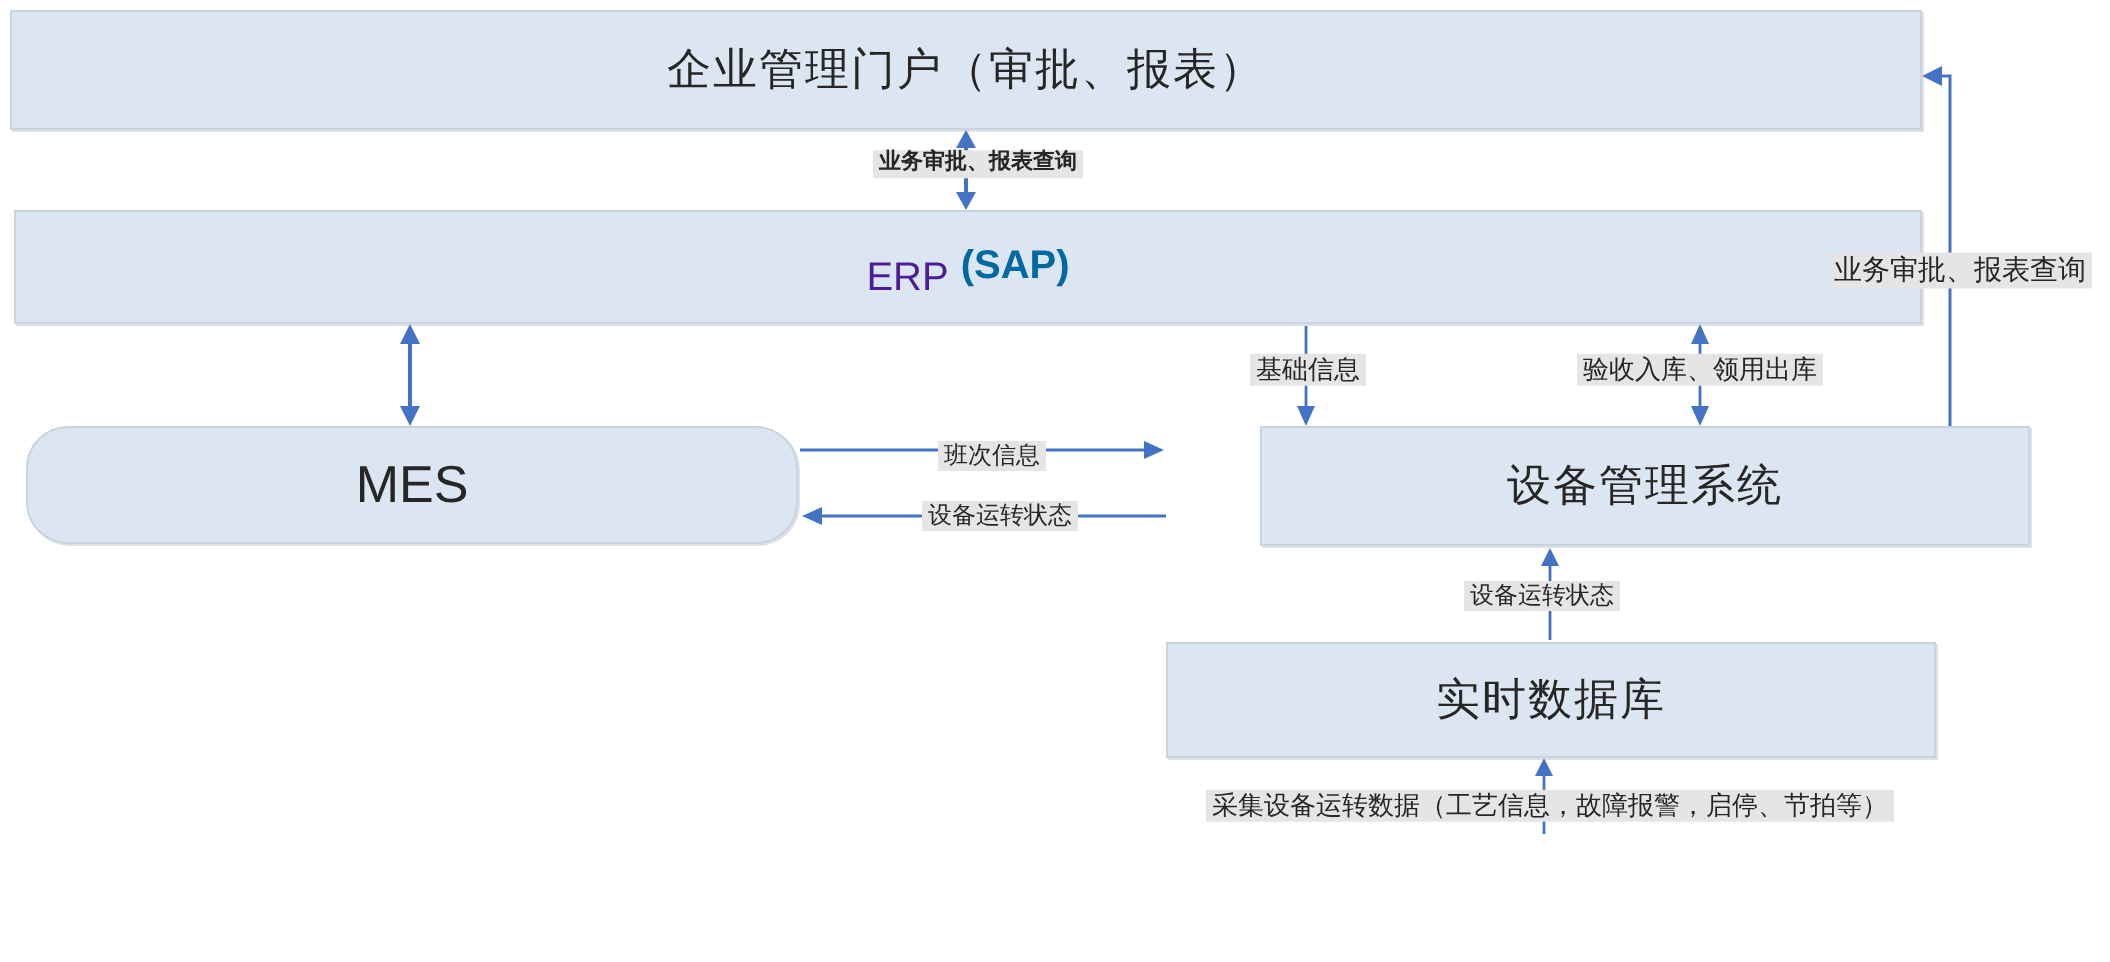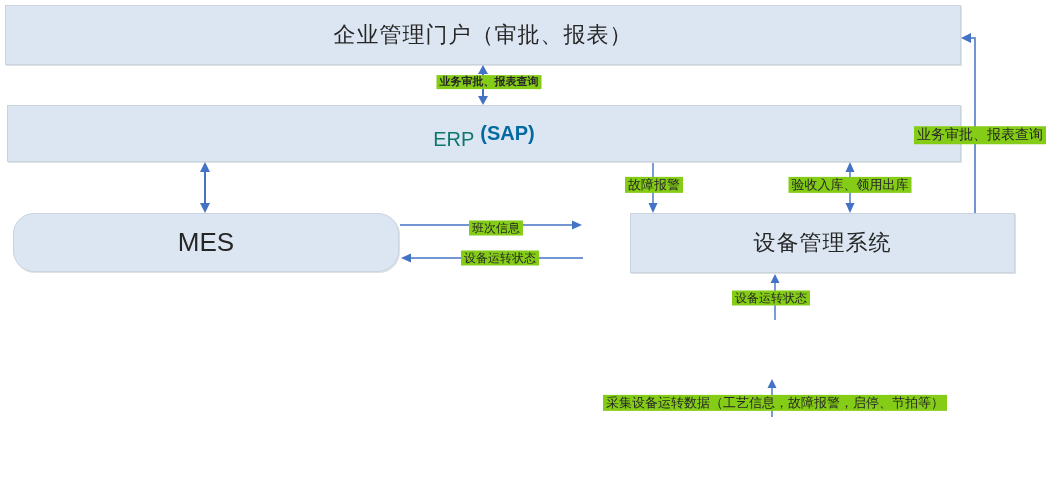--- a/index.html
+++ b/index.html
@@ -28,34 +28,34 @@
   }
   .box-title-cn { font-size: 22px; letter-spacing: 1px; }
   .box-title-mes { font-size: 26px; }
   #box-portal   { left: 5px;   top: 5px;   width: 956px; height: 60px; }
   #box-erp      { left: 7px;   top: 105px; width: 954px; height: 57px; }
   #box-mes      { left: 13px;  top: 213px; width: 386px; height: 59px; border-radius: 21px; }
   #box-equip    { left: 583px; top: 213px; width: 385px; height: 60px; margin-left: 47px; }
   #box-rtdb     { left: 583px; top: 321px; width: 385px; height: 58px; }
   #box-network  { left: 12px;  top: 418px; width: 951px; height: 59px; }
 
-  .erp-main { font-size: 20px; color: #0f766e; margin-top: 12px; }
+  .erp-main { font-size: 20px; color: #4c1d95; margin-top: 12px; }
   .erp-sub  { font-size: 20px; font-weight: bold; margin-left: 6px; color: #0369a1; }
 
   #connector-layer {
     position: absolute;
     left: 0; top: 0;
     width: 1055px; height: 481px;
     pointer-events: none;
   }
 
   .edge-label {
     position: absolute;
     transform: translate(-50%, -50%);
-    background: #84cc16;
+    background: #e5e5e5;
     color: #262626;
     white-space: nowrap;
     padding: 0 3px;
     line-height: 1.25;
   }
   #label-portal-erp   { left: 489px; top: 82px;  font-size: 11px; font-weight: 600; }
   #label-basic        { left: 654px; top: 185px; font-size: 13px; }
   #label-warehouse    { left: 850px; top: 185px; font-size: 13px; }
   #label-shift        { left: 496px; top: 228px; font-size: 12px; }
   #label-status       { left: 500px; top: 258px; font-size: 12px; text-align: center; }
@@ -130,25 +130,28 @@
   </div>
 
   <div class="box" id="box-mes">
     <span class="box-title-mes">MES</span>
   </div>
 
   <div class="box" id="box-equip">
     <span class="box-title-cn">设备管理系统</span>
   </div>
 
+  <div class="box" id="box-rtdb">
+    <span class="box-title-cn">实时数据库</span>
+  </div>
 
 
   <div class="edge-label" id="label-portal-erp">业务审批、报表查询</div>
 
-  <div class="edge-label" id="label-basic">故障报警</div>
+  <div class="edge-label" id="label-basic">基础信息</div>
 
   <div class="edge-label" id="label-warehouse">验收入库、领用出库</div>
 
   <div class="edge-label" id="label-shift">班次信息</div>
 
   <div class="edge-label" id="label-status">设备运转状态</div>
 
   <div class="edge-label" id="label-rtdb">设备运转状态</div>
 
   <div class="edge-label" id="label-collect">采集设备运转数据（工艺信息，故障报警，启停、节拍等）</div>

